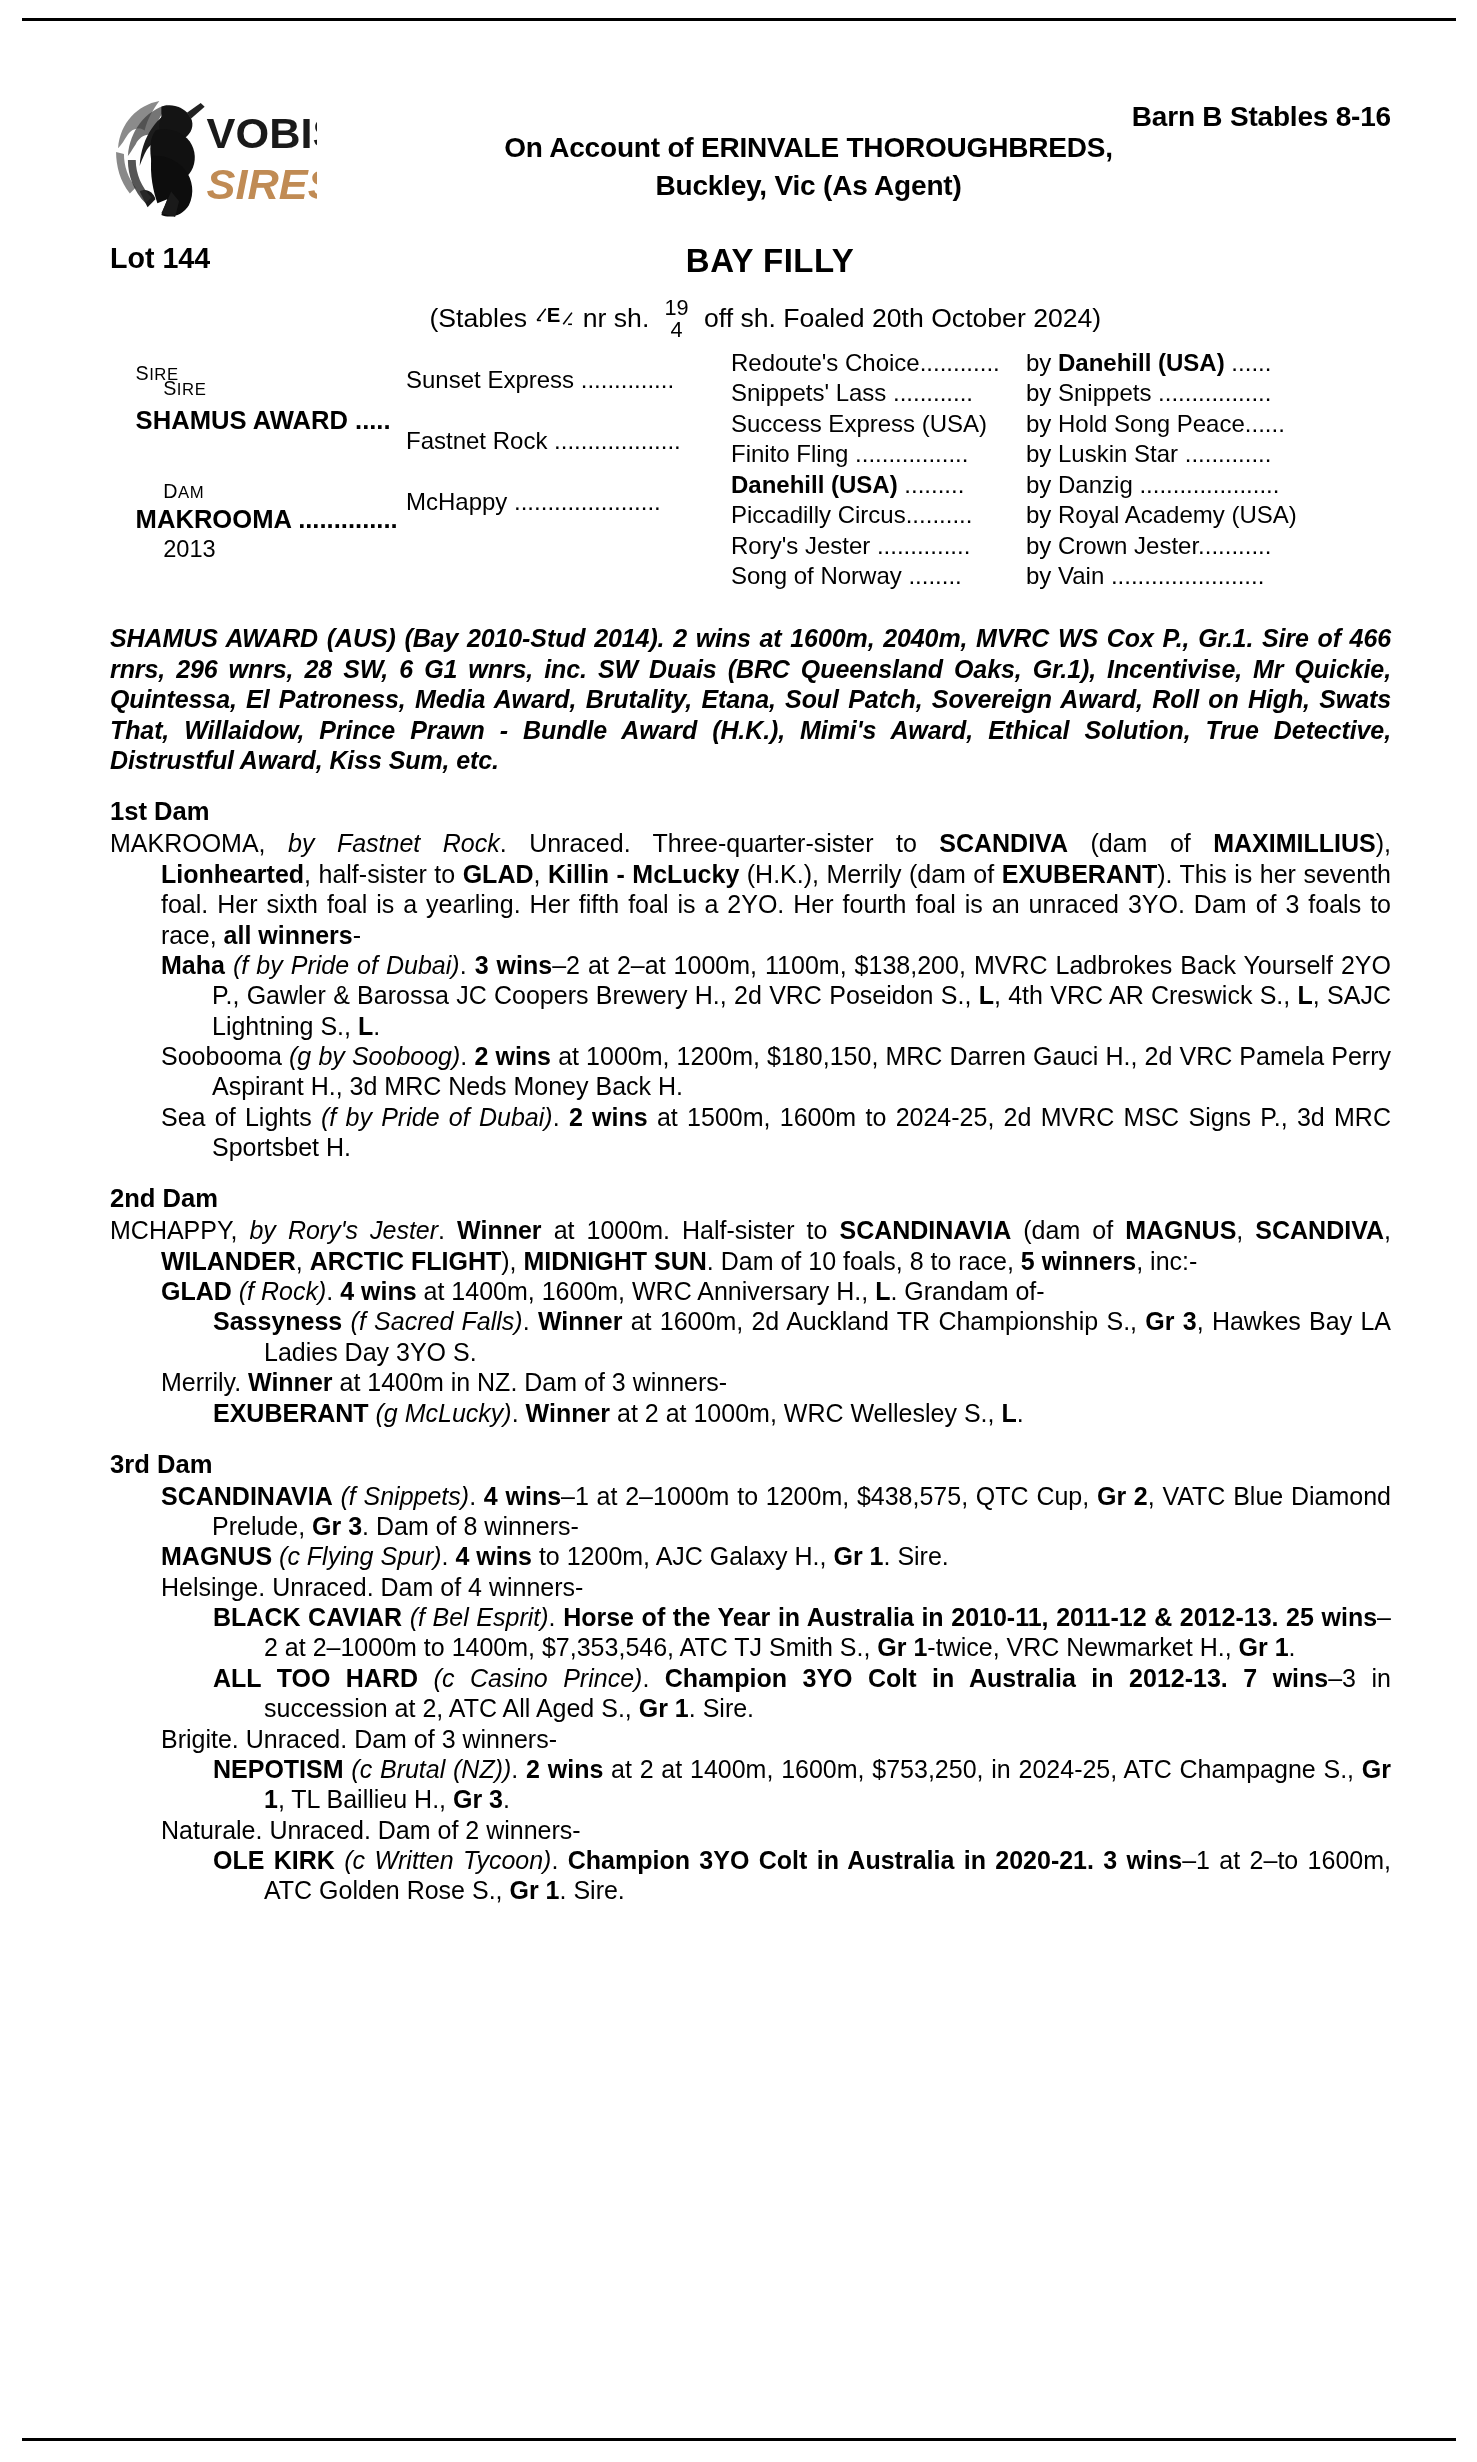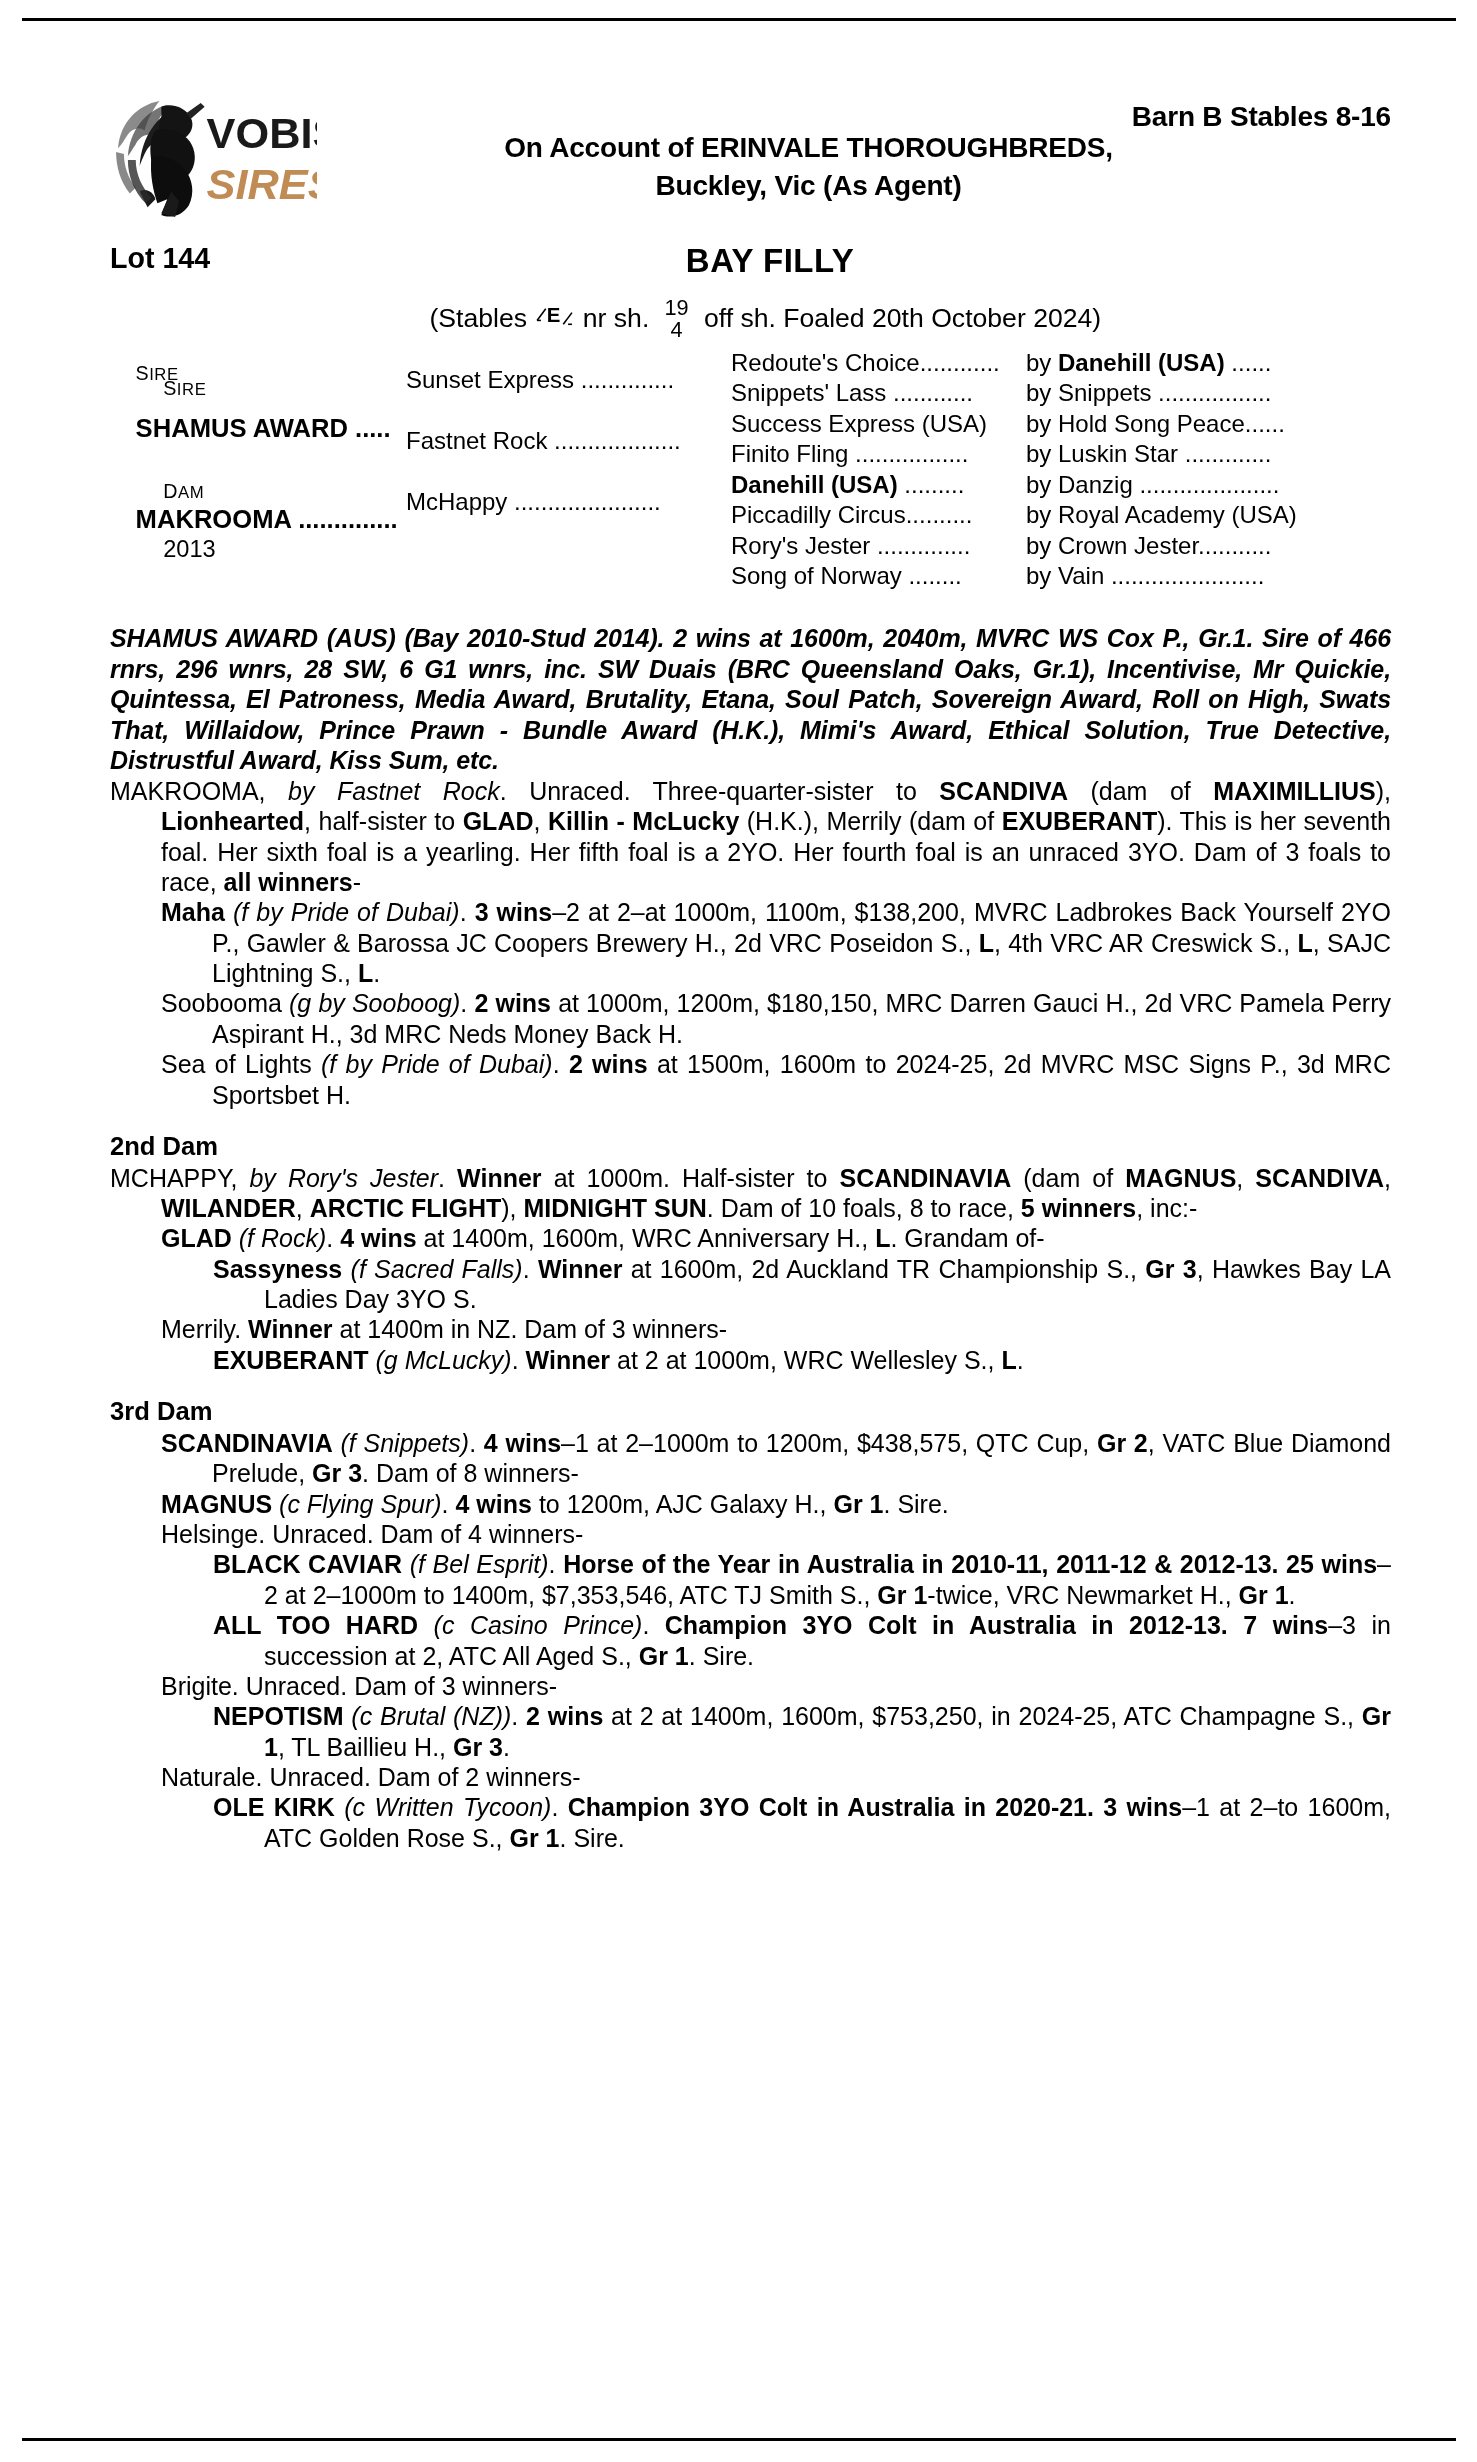--- a/index.html
+++ b/index.html
@@ -262,21 +262,21 @@
           <td class="c3"></td>
           <td class="c4"></td>
         </tr>
       </tbody>
     </table>
 
     <div style="position:relative; height:246px; margin-top:-27.6px;">
 
       <div style="position:absolute; left:25.6px; top:15.8px;">
         <div class="lbl-sire" style="padding-left:27.6px;">S<span style="font-size:16.7px;letter-spacing:0.6px;">IRE</span></div>
-        <div class="b" style="font-size:25.6px; margin-top:14px;">SHAMUS AWARD .....</div>
+        <div class="b" style="font-size:25.6px; margin-top:6px;">SHAMUS AWARD .....</div>
       </div>
 
       <div style="position:absolute; left:25.6px; top:118px;">
         <div class="lbl-dam" style="padding-left:27.6px;">D<span style="font-size:16.7px;letter-spacing:0.6px;">AM</span></div>
         <div class="b" style="font-size:25.6px; margin-top:2px;">MAKROOMA ..............</div>
         <div style="font-size:23.6px; padding-left:27.6px; margin-top:2px;">2013</div>
       </div>
 
       <div style="position:absolute; left:296px; top:0px; width:325px; font-size:24px;">
         <div style="height:61px; line-height:35px;">Sunset Express ..............</div>
@@ -302,20 +302,21 @@
         <div><span>by </span><span>Luskin Star</span><span> .............</span></div>
         <div><span>by </span><span>Danzig</span><span> .....................</span></div>
         <div><span>by </span><span>Royal Academy (USA)</span><span></span></div>
         <div><span>by </span><span>Crown Jester</span><span>...........</span></div>
         <div><span>by </span><span>Vain</span><span> .......................</span></div>
       </div>
     </div>
 
     <div class="sire-para">SHAMUS AWARD (AUS) (Bay 2010-Stud 2014). 2 wins at 1600m, 2040m, MVRC WS Cox P., Gr.1. Sire of 466 rnrs, 296 wnrs, 28 SW, 6 G1 wnrs, inc. SW Duais (BRC Queensland Oaks, Gr.1), Incentivise, Mr Quickie, Quintessa, El Patroness, Media Award, Brutality, Etana, Soul Patch, Sovereign Award, Roll on High, Swats That, Willaidow, Prince Prawn - Bundle Award (H.K.), Mimi's Award, Ethical Solution, True Detective, Distrustful Award, Kiss Sum, etc.</div>
 
+    <div class="dam-head">1st Dam</div>
     <p class="para">MAKROOMA, <i>by Fastnet Rock</i>. Unraced. Three-quarter-sister to <b>SCANDIVA</b> (dam of <b>MAXIMILLIUS</b>), <b>Lionhearted</b>, half-sister to <b>GLAD</b>, <b>Killin - McLucky</b> (H.K.), Merrily (dam of <b>EXUBERANT</b>). This is her seventh foal. Her sixth foal is a yearling. Her fifth foal is a 2YO. Her fourth foal is an unraced 3YO. Dam of 3 foals to race, <b>all winners</b>-</p>
     <div>
         <p class="para ind1"><b>Maha</b> <i>(f by Pride of Dubai)</i>. <b>3 wins</b>–2 at 2–at 1000m, 1100m, $138,200, MVRC Ladbrokes Back Yourself 2YO P., Gawler &amp; Barossa JC Coopers Brewery H., 2d VRC Poseidon S., <b>L</b>, 4th VRC AR Creswick S., <b>L</b>, SAJC Lightning S., <b>L</b>.</p>
         <p class="para ind1">Soobooma <i>(g by Sooboog)</i>. <b>2 wins</b> at 1000m, 1200m, $180,150, MRC Darren Gauci H., 2d VRC Pamela Perry Aspirant H., 3d MRC Neds Money Back H.</p>
         <p class="para ind1">Sea of Lights <i>(f by Pride of Dubai)</i>. <b>2 wins</b> at 1500m, 1600m to 2024-25, 2d MVRC MSC Signs P., 3d MRC Sportsbet H.</p>
       </div>
 
     <div class="dam-head">2nd Dam</div>
     <p class="para">MCHAPPY, <i>by Rory's Jester</i>. <b>Winner</b> at 1000m. Half-sister to <b>SCANDINAVIA</b> (dam of <b>MAGNUS</b>, <b>SCANDIVA</b>, <b>WILANDER</b>, <b>ARCTIC FLIGHT</b>), <b>MIDNIGHT SUN</b>. Dam of 10 foals, 8 to race, <b>5 winners</b>, inc:-</p>
     <div>

